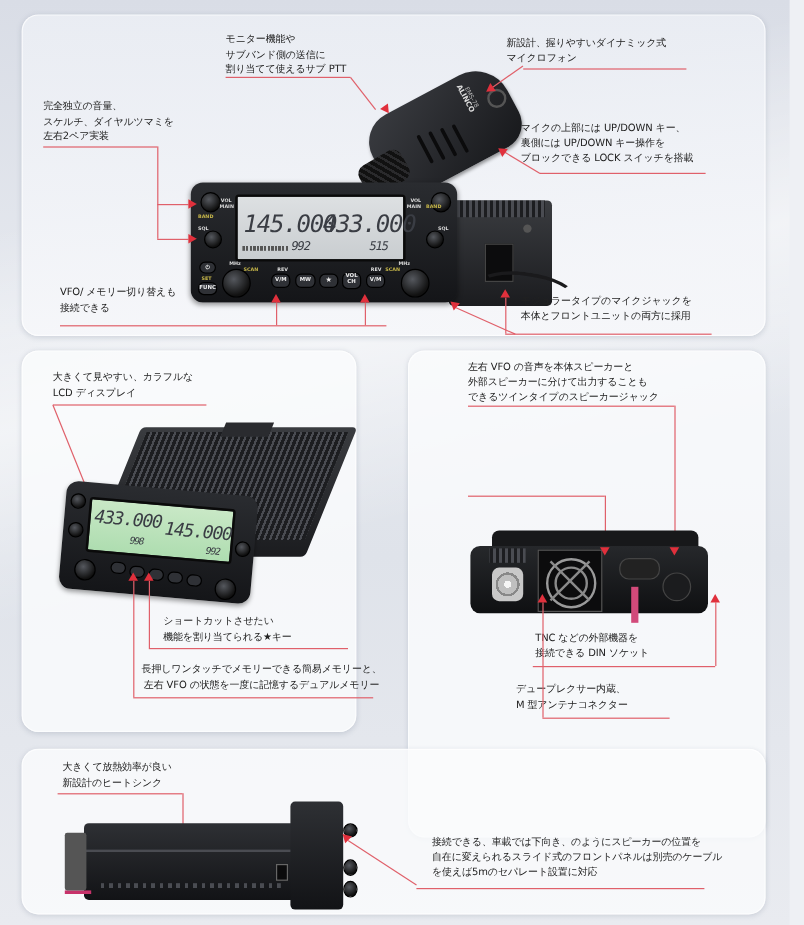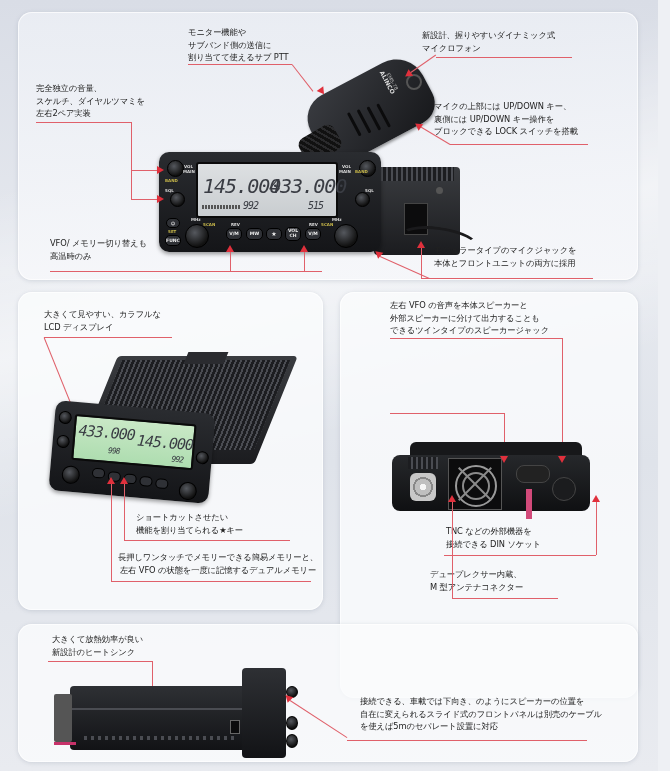--- a/index.html
+++ b/index.html
@@ -5,21 +5,21 @@
   html,body{margin:0;padding:0;}
   body{width:670px;height:771px;overflow:hidden;position:relative;
     background:linear-gradient(180deg,#d9dde6 0%,#e6e9ef 35%,#dfe3ea 60%,#e9ebf0 100%);
     font-family:"DejaVu Sans","Liberation Sans",sans-serif;color:#222;}
   .bgstreak{position:absolute;left:0;top:0;width:670px;height:771px;
     background:linear-gradient(165deg,rgba(255,255,255,0) 20%,rgba(255,255,255,.55) 38%,rgba(255,255,255,0) 55%);}
   .rightstrip{position:absolute;right:0;top:0;width:12px;height:771px;background:#eef0f4;}
   .panel{position:absolute;border-radius:14px;background:rgba(250,251,253,.82);
     box-shadow:0 0 0 1px rgba(255,255,255,.7) inset,0 1px 4px rgba(120,130,150,.25);}
   #p1{left:18px;top:12px;width:620px;height:268px;background:linear-gradient(180deg,rgba(236,239,245,.85),rgba(246,247,250,.92));}
-  #p2{left:18px;top:292px;width:305px;height:318px;}
+  #p2{left:18px;top:292px;width:279px;height:318px;}
   #p3{left:340px;top:292px;width:298px;height:406px;}
   #p4{left:18px;top:624px;width:620px;height:138px;}
   .note{position:absolute;font-size:8.3px;line-height:12.5px;color:#222;white-space:pre;letter-spacing:-.1px;}
   .rl{position:absolute;background:#e0606a;}
   .h{height:1.2px;}
   .v{width:1.2px;}
   .arrow{position:absolute;width:0;height:0;}
   .up{border-left:4px solid transparent;border-right:4px solid transparent;border-bottom:7px solid #e0303c;}
   .down{border-left:4px solid transparent;border-right:4px solid transparent;border-top:7px solid #e0303c;}
   .rt{border-top:4px solid transparent;border-bottom:4px solid transparent;border-left:7px solid #e0303c;}
@@ -132,21 +132,21 @@
   <div class="arrow rt" style="left:139px;top:183px;"></div>
 
   <div class="note" style="left:416px;top:88px;">マイクの上部には UP/DOWN キー、
 裏側には UP/DOWN キー操作を
 ブロックできる LOCK スイッチを搭載</div>
   <div class="rl h" style="left:432px;top:132px;width:138px;"></div>
   <div class="diag" style="left:402px;top:114px;width:35px;transform:rotate(31deg);"></div>
   <div class="arrow up" style="left:396px;top:110px;transform:rotate(-55deg);"></div>
 
   <div class="note" style="left:32px;top:225px;">VFO/ メモリー切り替えも
-高温時のみ</div>
+接続できる</div>
   <div class="rl h" style="left:32px;top:259px;width:272px;"></div>
   <div class="rl v" style="left:212px;top:240px;height:19px;"></div>
   <div class="rl v" style="left:286px;top:240px;height:19px;"></div>
   <div class="arrow up" style="left:208px;top:233px;"></div>
   <div class="arrow up" style="left:282px;top:233px;"></div>
 
   <div class="note" style="left:416px;top:232px;">モジュラータイプのマイクジャックを
 本体とフロントユニットの両方に採用</div>
   <div class="rl h" style="left:403px;top:266px;width:172px;"></div>
   <div class="rl v" style="left:403px;top:236px;height:30px;"></div>

